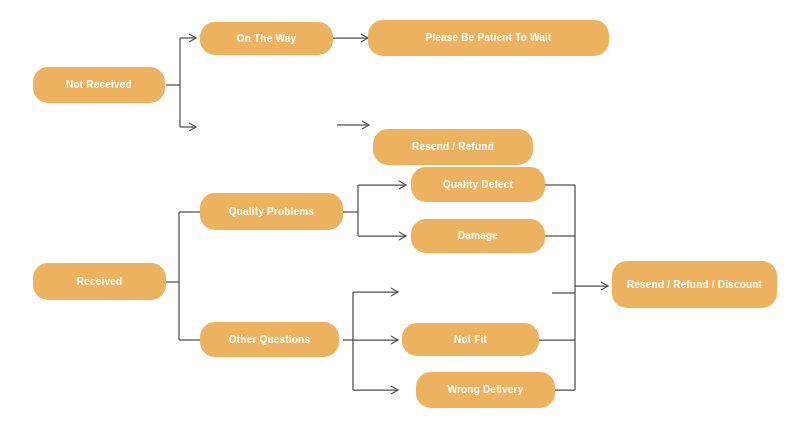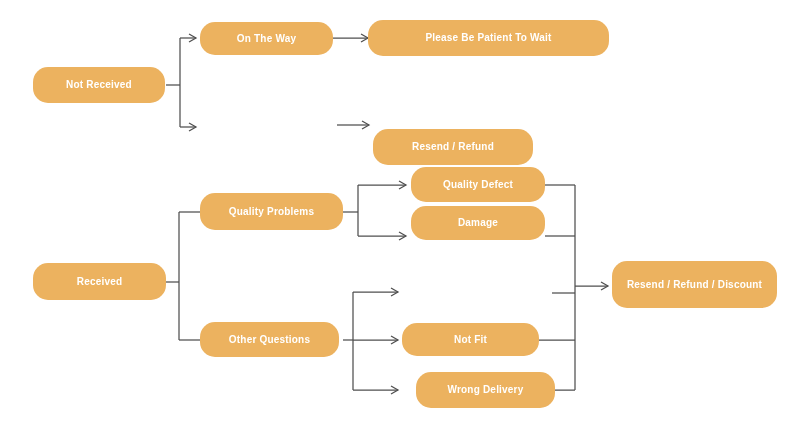--- a/index.html
+++ b/index.html
@@ -83,18 +83,18 @@
 
   <div class="node" style="left:33px; top:67px; width:132px; height:36px;">Not Received</div>
   <div class="node" style="left:200px; top:22px; width:133px; height:33px;">On The Way</div>
   <div class="node" style="left:368px; top:20px; width:241px; height:36px;">Please Be Patient To Wait</div>
   <div class="node" style="left:373px; top:106px; width:160px; height:36px;margin-top:23px;">Resend / Refund</div>
 
   <div class="node" style="left:33px; top:263px; width:133px; height:37px;">Received</div>
   <div class="node" style="left:200px; top:193px; width:143px; height:37px;">Quality Problems</div>
   <div class="node" style="left:200px; top:322px; width:139px; height:35px;">Other Questions</div>
   <div class="node" style="left:411px; top:167px; width:134px; height:35px;">Quality Defect</div>
-  <div class="node" style="left:411px; top:206px; width:134px; height:34px;">Damage</div>
+  <div class="node" style="left:411px; top:219px; width:134px; height:34px;">Damage</div>
   <div class="node" style="left:402px; top:323px; width:137px; height:33px;">Not Fit</div>
   <div class="node" style="left:416px; top:372px; width:139px; height:36px;text-align:right;">Wrong Delivery</div>
   <div class="node" style="left:612px; top:261px; width:165px; height:47px;">Resend / Refund / Discount</div>
 
 </div>
 
 </body></html>

